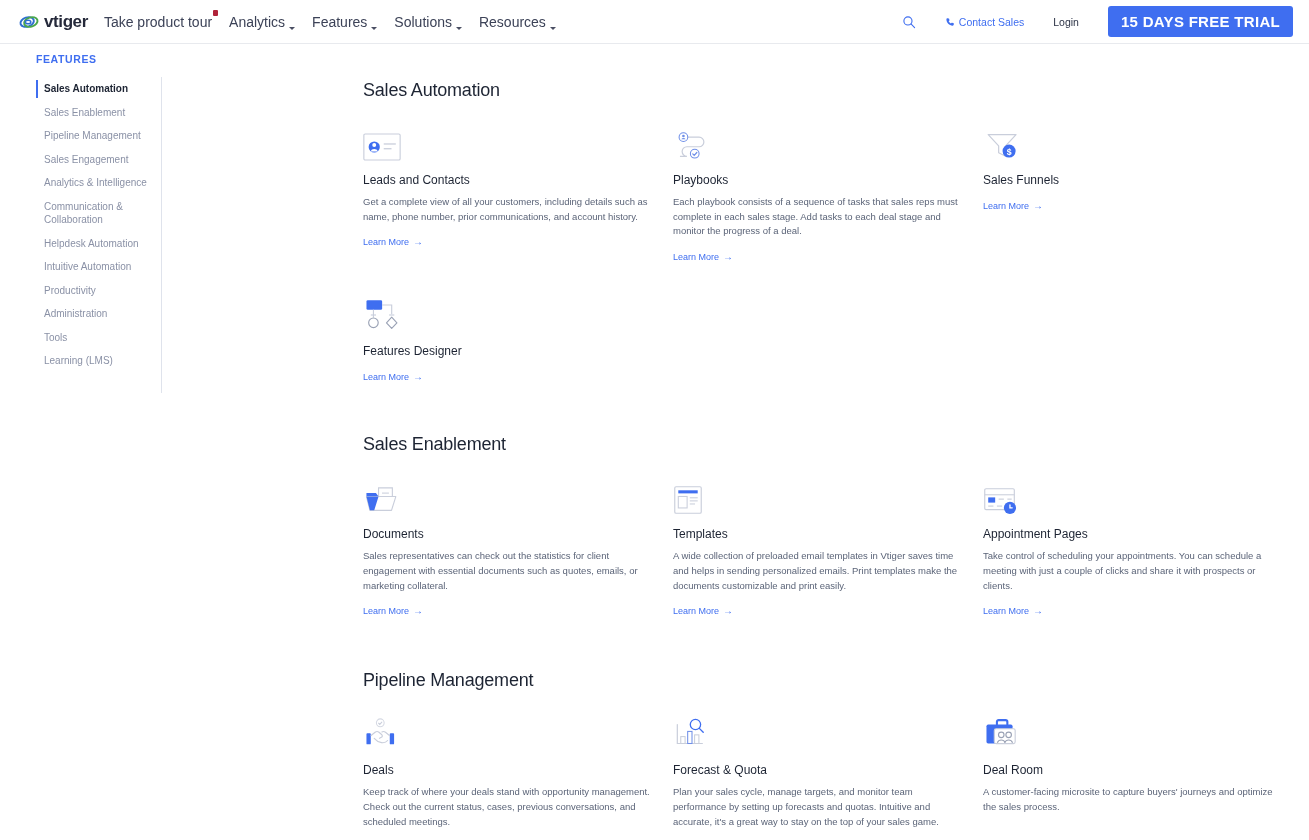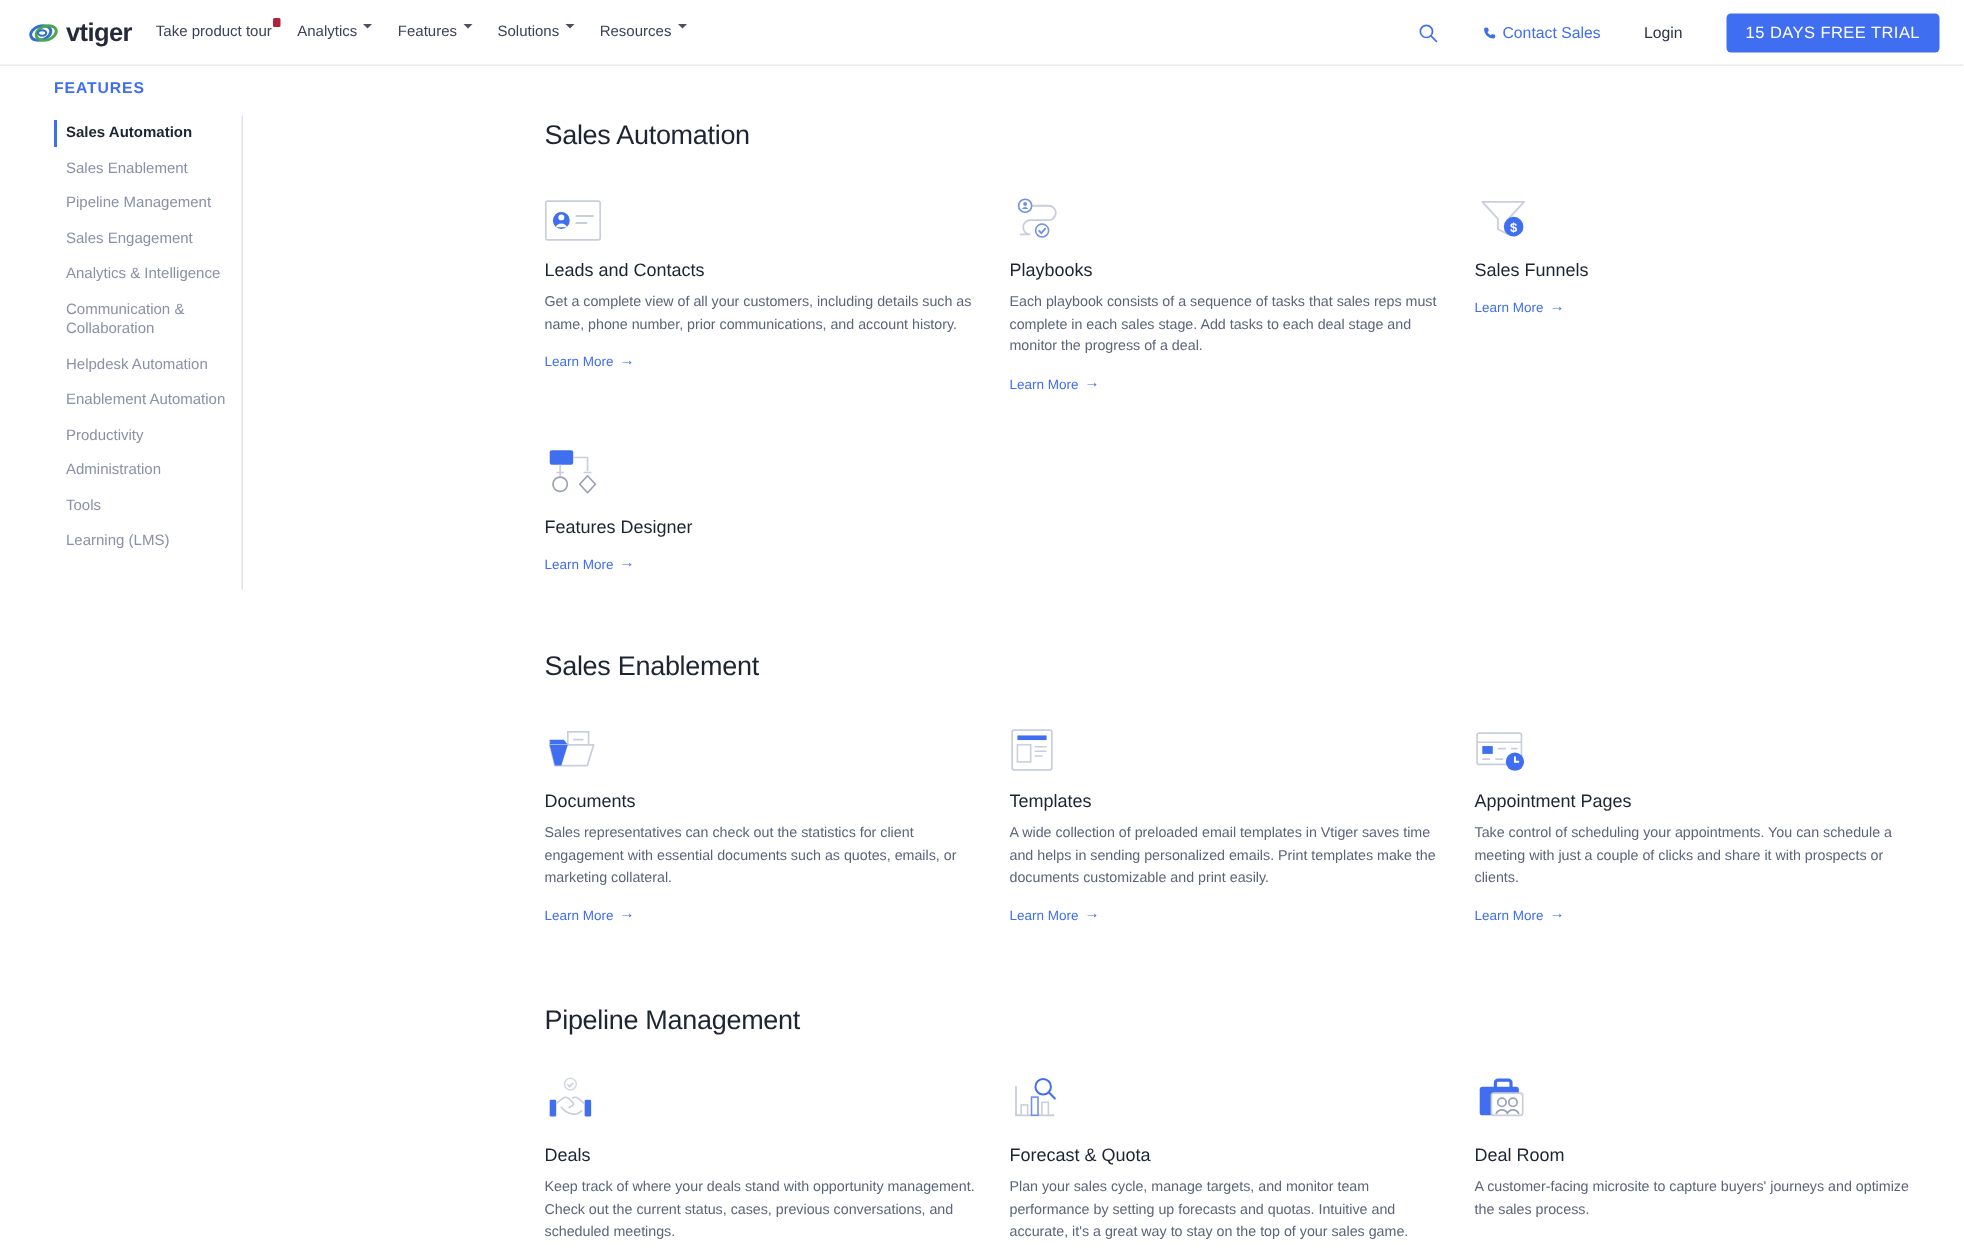--- a/index.html
+++ b/index.html
@@ -26,25 +26,25 @@
   .brand-mark { width: 22px; height: 22px; display: block; }
   .brand-text {
     font-size: 17px;
     font-weight: 700;
     letter-spacing: -0.4px;
     color: #25293a;
     line-height: 1;
   }
   .nav { display: flex; align-items: center; gap: 17px; }
   .nav-item {
-    font-size: 10px;
+    font-size: 14px;
     color: #3c4257;
     cursor: pointer;
     display: flex;
-    align-items: flex-start;
+    align-items: flex-end;
     gap: 3px;
     position: relative;
     white-space: nowrap;
   }
   .nav-item .caret {
     width: 0; height: 0;
     border-left: 3px solid transparent;
     border-right: 3px solid transparent;
     border-top: 3.5px solid #4a4f63;
     display: inline-block;
@@ -74,22 +74,22 @@
     white-space: nowrap;
   }
   .login-link {
     font-size: 10.5px;
     color: #2b3245;
     cursor: pointer;
   }
   .trial-btn {
     background: #3f6ef0;
     color: #fff;
-    font-size: 11px;
-    font-weight: 400;
+    font-size: 15px;
+    font-weight: 700;
     letter-spacing: 0.3px;
     padding: 7px 13px;
     border-radius: 3px;
     border: none;
     cursor: pointer;
     white-space: nowrap;
     font-family: "Liberation Sans", sans-serif;
   }
 
   
@@ -244,21 +244,21 @@
   <aside class="sidebar">
     <div class="sidebar-title">FEATURES</div>
     <nav class="sidebar-nav">
       <div class="side-item active">Sales Automation</div>
       <div class="side-item">Sales Enablement</div>
       <div class="side-item">Pipeline Management</div>
       <div class="side-item">Sales Engagement</div>
       <div class="side-item">Analytics &amp; Intelligence</div>
       <div class="side-item">Communication &amp; Collaboration</div>
       <div class="side-item">Helpdesk Automation</div>
-      <div class="side-item">Enablement Automation</div>
+      <div class="side-item">Intuitive Automation</div>
       <div class="side-item">Productivity</div>
       <div class="side-item">Administration</div>
       <div class="side-item">Tools</div>
       <div class="side-item">Learning (LMS)</div>
     </nav>
   </aside>
 
   <main class="content">
 
     <section class="section">

